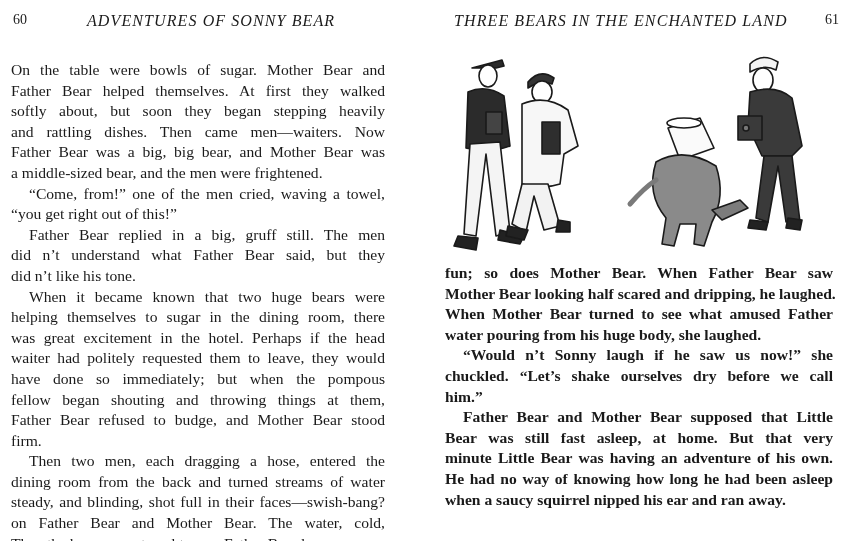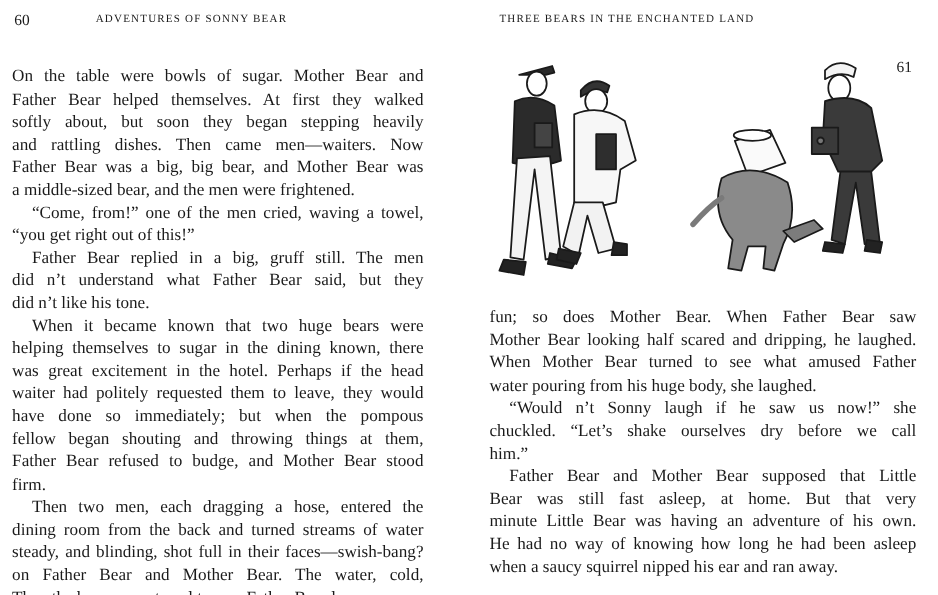--- a/index.html
+++ b/index.html
@@ -4,21 +4,21 @@
 <style>
   html, body { margin: 0; padding: 0; background: #ffffff; }
   body {
     width: 853px; height: 541px; overflow: hidden; position: relative;
     font-family: "Liberation Serif", "DejaVu Serif", serif; color: #1a1a1a;
   }
   .page { position: absolute; top: 0; height: 541px; }
   .page.left { left: 0; width: 430px; }
   .page.right { left: 430px; width: 423px; }
   .pnum { font-family: Liberation Serif, serif; font-style: normal; font-size: 14px; position: absolute; top: 12px; }
-  .title { letter-spacing: 1.1px; position: absolute; top: 12px; font-size: 10px; }
+  .title { font-style: italic; letter-spacing: 1.1px; position: absolute; top: 12px; font-size: 16px; }
   .body {
     position: absolute; font-size: 15.6px; line-height: 20.6px;
     text-align: justify; text-align-last: auto;
   }
   .body p { margin: 0; }
   .line { display: block; text-align: justify; text-align-last: justify; white-space: nowrap; }
   .line.last { text-align-last: left; }
   .illus { position: absolute; left: 20px; top: 40px; width: 380px; height: 220px; }
 </style>
 </head>
@@ -40,41 +40,41 @@
         <span class="line" style="padding-left: 18px;">“Come, from!” one of the men cried, waving a towel,</span>
         <span class="line last">“you get right out of this!”</span>
       </p>
       <p>
         <span class="line" style="padding-left: 18px;">Father Bear replied in a big, gruff still.  The men</span>
         <span class="line">did n’t understand what Father Bear said, but they</span>
         <span class="line last">did n’t like his tone.</span>
       </p>
       <p>
         <span class="line" style="padding-left: 18px;">When it became known that two huge bears were</span>
-        <span class="line">helping themselves to sugar in the dining known, there</span>
+        <span class="line">helping themselves to sugar in the dining room, there</span>
         <span class="line">was great excitement in the hotel.  Perhaps if the head</span>
         <span class="line">waiter had politely requested them to leave, they would</span>
         <span class="line">have done so immediately; but when the pompous</span>
         <span class="line">fellow began shouting and throwing things at them,</span>
         <span class="line">Father Bear refused to budge, and Mother Bear stood</span>
         <span class="line last">firm.</span>
       </p>
       <p>
         <span class="line" style="padding-left: 18px;">Then two men, each dragging a hose, entered the</span>
         <span class="line">dining room from the back and turned streams of water</span>
         <span class="line">steady, and blinding, shot full in their faces—swish-bang?</span>
         <span class="line">on Father Bear and Mother Bear.  The water, cold,</span>
         <span class="line last">Then the bears were towel to run.  Father Bear loves</span>
       </p>
     </div>
 </div>
 
 <div class="page right">
   <span class="title" style="left:24px;">THREE BEARS IN THE ENCHANTED LAND</span>
-  <span class="pnum" style="left:385px;margin-top:42px;">61</span>
+  <span class="pnum" style="left:395px;">61</span>
 
   <svg class="illus" viewBox="0 0 380 220">
     <g stroke="#1a1a1a" stroke-width="1.6" fill="none" stroke-linecap="round" stroke-linejoin="round">
 
       <path d="M22,28 l30,-8 l2,6 l-8,2 z" fill="#2a2a2a"></path>
       <ellipse cx="38" cy="36" rx="9" ry="11" fill="#fff"></ellipse>
       <path d="M18,52 q18,-8 36,4 l6,50 q-22,8 -44,2 z" fill="#2b2b2b"></path>
       <rect x="36" y="72" width="16" height="22" fill="#444"></rect>
       <path d="M20,104 l-6,90 l12,2 l10,-82 l10,82 l14,-4 l-10,-90 z" fill="#f4f4f4"></path>
       <path d="M8,196 l20,2 l-2,12 l-22,-4 z" fill="#222"></path>
@@ -98,21 +98,21 @@
       <ellipse cx="313" cy="40" rx="10" ry="12" fill="#fff"></ellipse>
       <path d="M300,52 q26,-8 42,6 l10,48 l-10,10 l-30,0 l-14,-30 z" fill="#3a3a3a"></path>
       <rect x="288" y="76" width="24" height="24" fill="#3a3a3a"></rect>
       <circle cx="296" cy="88" r="3" fill="#777"></circle>
       <path d="M314,116 l-8,62 l12,4 l10,-56 l8,56 l14,0 l-8,-66 z" fill="#3a3a3a"></path>
       <path d="M300,180 l18,2 l-2,8 l-18,-2 z" fill="#222"></path>
       <path d="M338,178 l14,2 l-2,10 l-14,-2 z" fill="#222"></path>
     </g>
   </svg>
 
-  <div class="body" id="right-body" style="left:15px; top:279px; width:388px;">
+  <div class="body" id="right-body" style="left:15px; top:263px; width:388px;font-weight:bold;">
       <p>
         <span class="line">fun; so does Mother Bear.  When Father Bear saw</span>
         <span class="line">Mother Bear looking half scared and dripping, he laughed.</span>
         <span class="line">When Mother Bear turned to see what amused Father</span>
         <span class="line last">water pouring from his huge body, she laughed.</span>
       </p>
       <p>
         <span class="line" style="padding-left: 18px;">“Would n’t Sonny laugh if he saw us now!” she</span>
         <span class="line">chuckled.  “Let’s shake ourselves dry before we call</span>
         <span class="line last">him.”</span>

